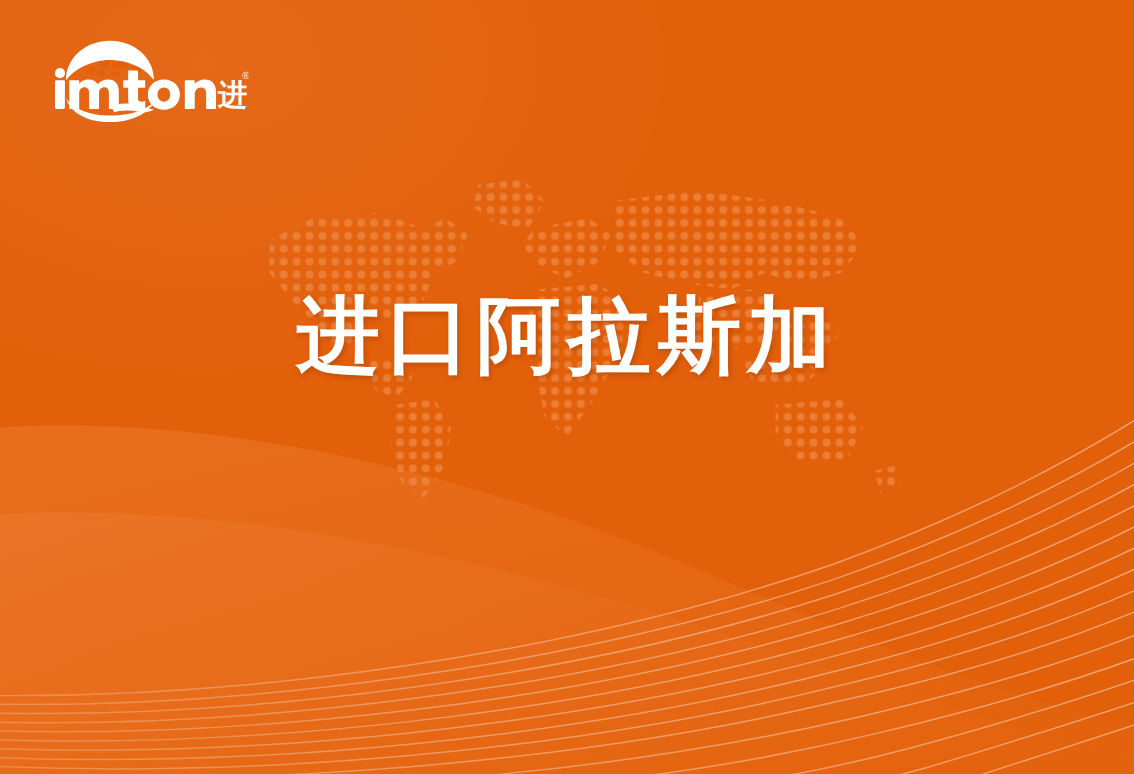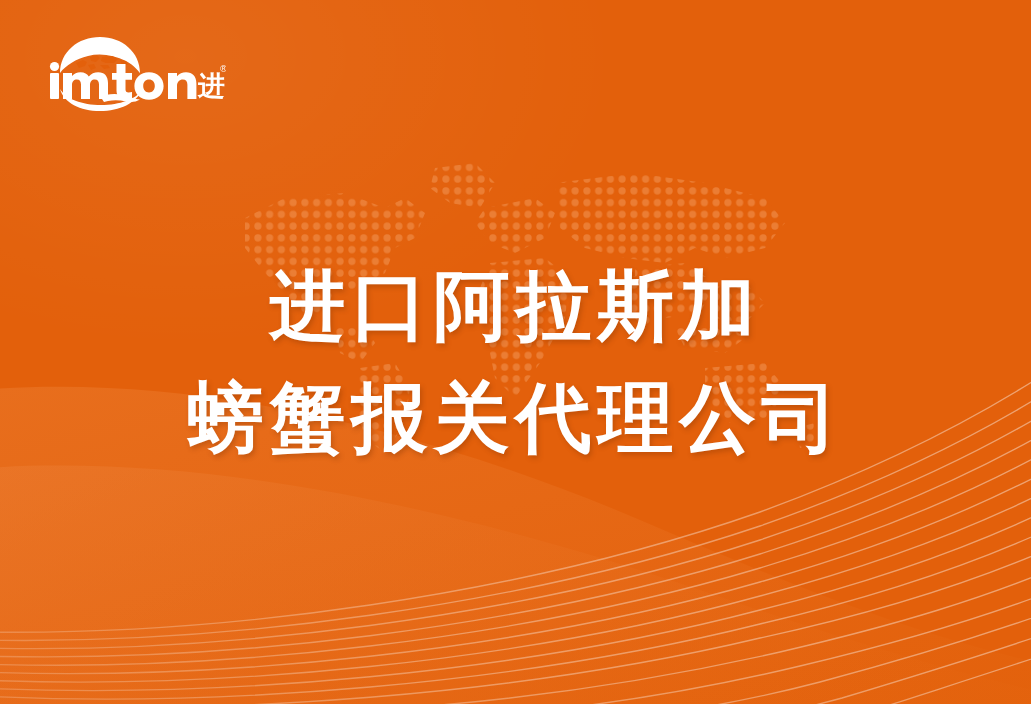--- a/index.html
+++ b/index.html
@@ -239,16 +239,15 @@
         </g>
       </g>
 
       <text x="160" y="68" font-family="'DejaVu Sans','Liberation Sans',sans-serif" font-size="27" font-weight="bold" fill="#ffffff">进贸通</text>
       <text x="181" y="45" font-family="'DejaVu Sans','Liberation Sans',sans-serif" font-size="9" fill="#ffffff" opacity="0.9">®</text>
     </svg>
   </div>
 
   <div id="title-block">
     <div class="title-line" id="title-line-1">进口阿拉斯加</div>
-    <div class="title-line" id="title-line-2">螃蟹报关代理公司</div>
   </div>
 
 </div>
 
 </body></html>

